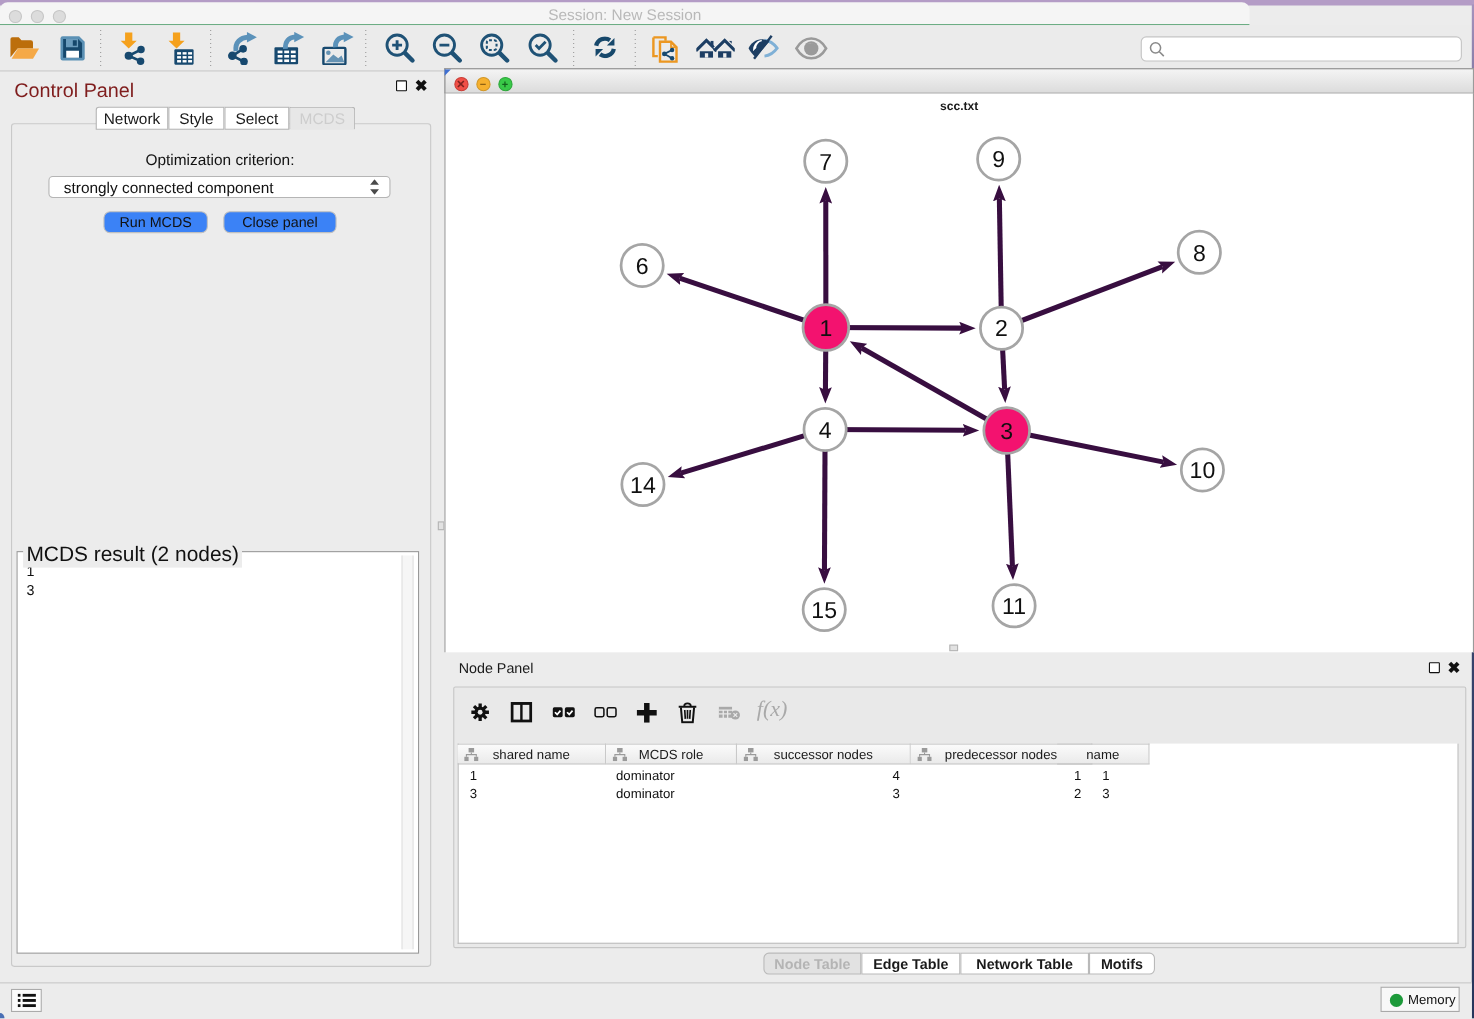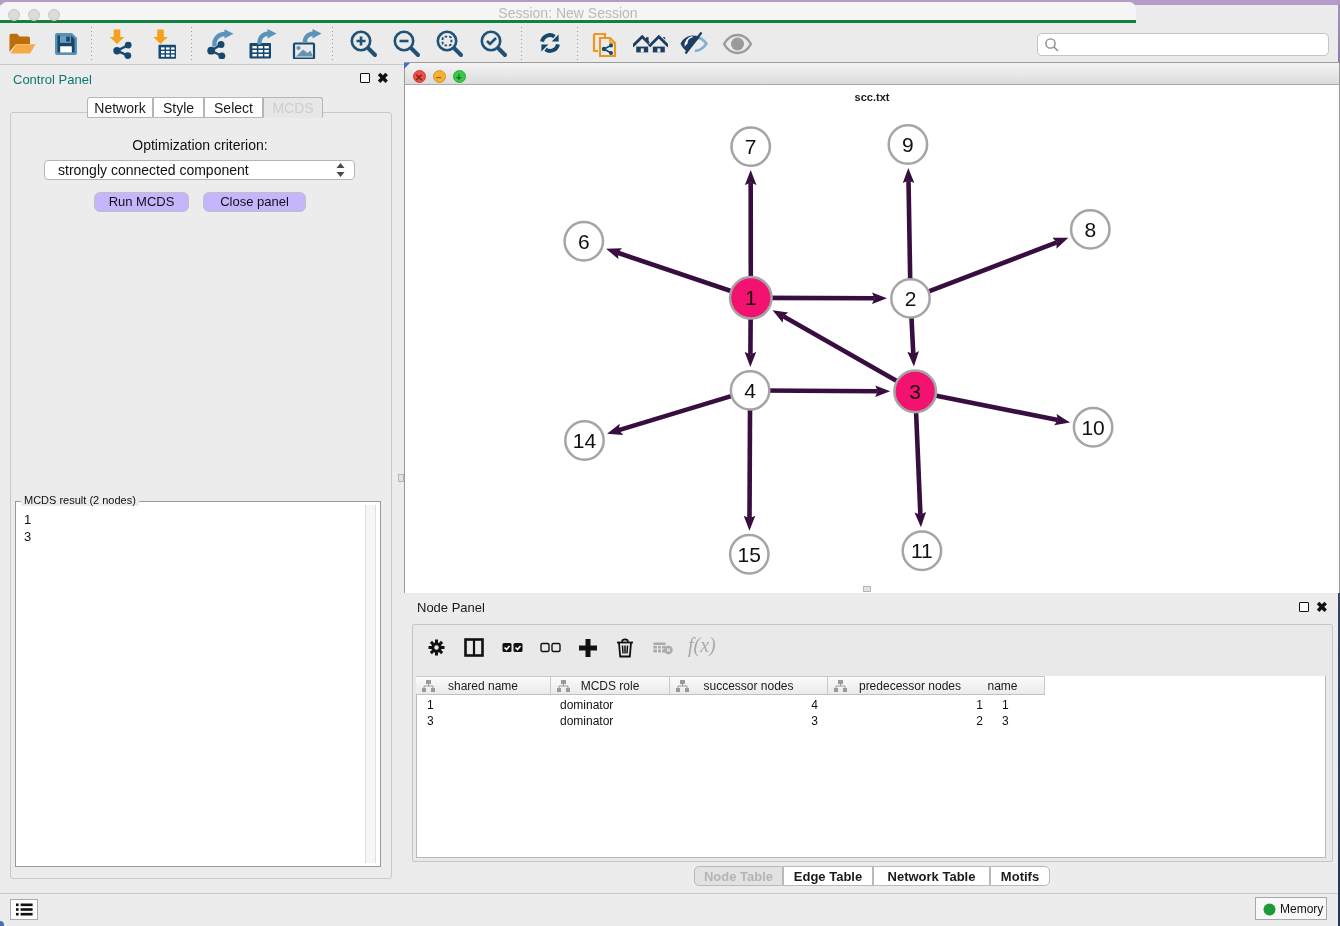--- a/index.html
+++ b/index.html
@@ -5,49 +5,49 @@
   * { margin:0; padding:0; box-sizing:border-box; }
   html,body { width:1340px; height:926px; overflow:hidden; }
   body { font-family:"Liberation Sans", sans-serif; background:#ececec; position:relative; }
   .abs { position:absolute; }
   
   #topstrip { left:0; top:0; width:1340px; height:5px; background:#b49cc6; }
   #rightstrip { right:0; top:4px; width:2px; height:922px;
      background:linear-gradient(to bottom,#a593bd 0%,#6f6b96 12%,#474f7c 30%,#3a466f 55%,#26355b 100%); }
   
   #titlebar { left:0; top:2px; width:1136px; height:21px; background:#f5f5f5;
-     border-radius:7px 7px 0 0; border-bottom:3px solid #15803d; }
+     border-radius:7px 7px 0 0; border-bottom:1px solid #15803d; }
   .tl { position:absolute; top:6.5px; width:12px; height:12px; border-radius:50%;
         background:#dcdcdc; border:1px solid #c6c6c6; }
   #wintitle { position:absolute; top:3px; width:100%; text-align:center; font-size:14px;
         color:#b9b9b9; }
   
   #toolbar { left:0; top:23px; width:1338px; height:42px; background:#ebebeb;
      border-bottom:1px solid #c9c9c9; }
   .ticon { position:absolute; top:29px; }
   .tsep { position:absolute; top:27px; width:1px; height:34px;
      background-image:repeating-linear-gradient(to bottom,#9a9a9a 0 1px,transparent 1px 4px); }
   #searchbox { position:absolute; left:1037px; top:33px; width:292px; height:23px; background:#fff;
      border:1px solid #c4c4c4; border-radius:5px; }
   
-  #cp-title { left:13px; top:72px; font-size:13px; color:#0f766e; }
+  #cp-title { left:13px; top:72px; font-size:18px; color:#7f1d1d; }
   .sq-icon { position:absolute; width:10px; height:10px; border:1.5px solid #111; background:#fff; border-radius:1px; }
   .x-icon  { position:absolute; font-size:14px; font-weight:bold; color:#111; line-height:10px; }
   .tab { position:absolute; top:97px; height:21px; border:1px solid #b5b5b5; background:#fff;
      font-size:14px; color:#1a1a1a; text-align:center; line-height:20px; }
   #cp-content { left:10px; top:112px; width:382px; height:767px; border:1px solid #c9c9c9;
      border-radius:3px; background:#ececec; }
   #opt-label { left:0px; top:137px; width:400px; text-align:center; font-size:14px; color:#111; }
   #cp-select { left:44px; top:160px; width:311px; height:20px; background:#fff; border:1px solid #b5b5b5;
      border-radius:4px; font-size:14px; color:#111; line-height:18px; padding-left:13px; }
-  .cp-btn { position:absolute; top:192px; height:20px; background:#c4b5fd; border:1px solid #c0c0c0;
+  .cp-btn { position:absolute; top:192px; height:20px; background:#3b82f6; border:1px solid #c0c0c0;
      border-radius:6px; font-size:13px; color:#111; text-align:center; line-height:18px; }
   #mcds-box { left:15px; top:501px; width:366px; height:366px; border:1px solid #999;
      background:#fff; }
-  #mcds-legend { left:21px; top:494px; background:#ececec; padding:0 3px; font-size:11px; color:#111; }
+  #mcds-legend { left:21px; top:494px; background:#ececec; padding:0 3px; font-size:19px; color:#111; }
   
   .knob { position:absolute; background:#e2e2e2; border:1px solid #b5b5b5; z-index:6; }
   
   #netwin { left:404px; top:62px; width:936px; height:531px; border:1px solid #9a9a9a; border-bottom:none;
      background:#fff; }
   #net-titlebar { left:404px; top:62px; width:936px; height:23px;
      background:linear-gradient(to bottom,#f4f4f4,#dcdcdc); border:1px solid #9a9a9a; border-bottom:1px solid #a8a8a8; }
   .tl2 { position:absolute; top:69.5px; width:13px; height:13px; border-radius:50%; font-size:10px;
         font-weight:bold; text-align:center; line-height:13px; }
   #net-title { left:404px; top:67px; width:936px; text-align:center; font-size:11px; font-weight:bold; color:#1a1a1a;margin-top:24px; }

